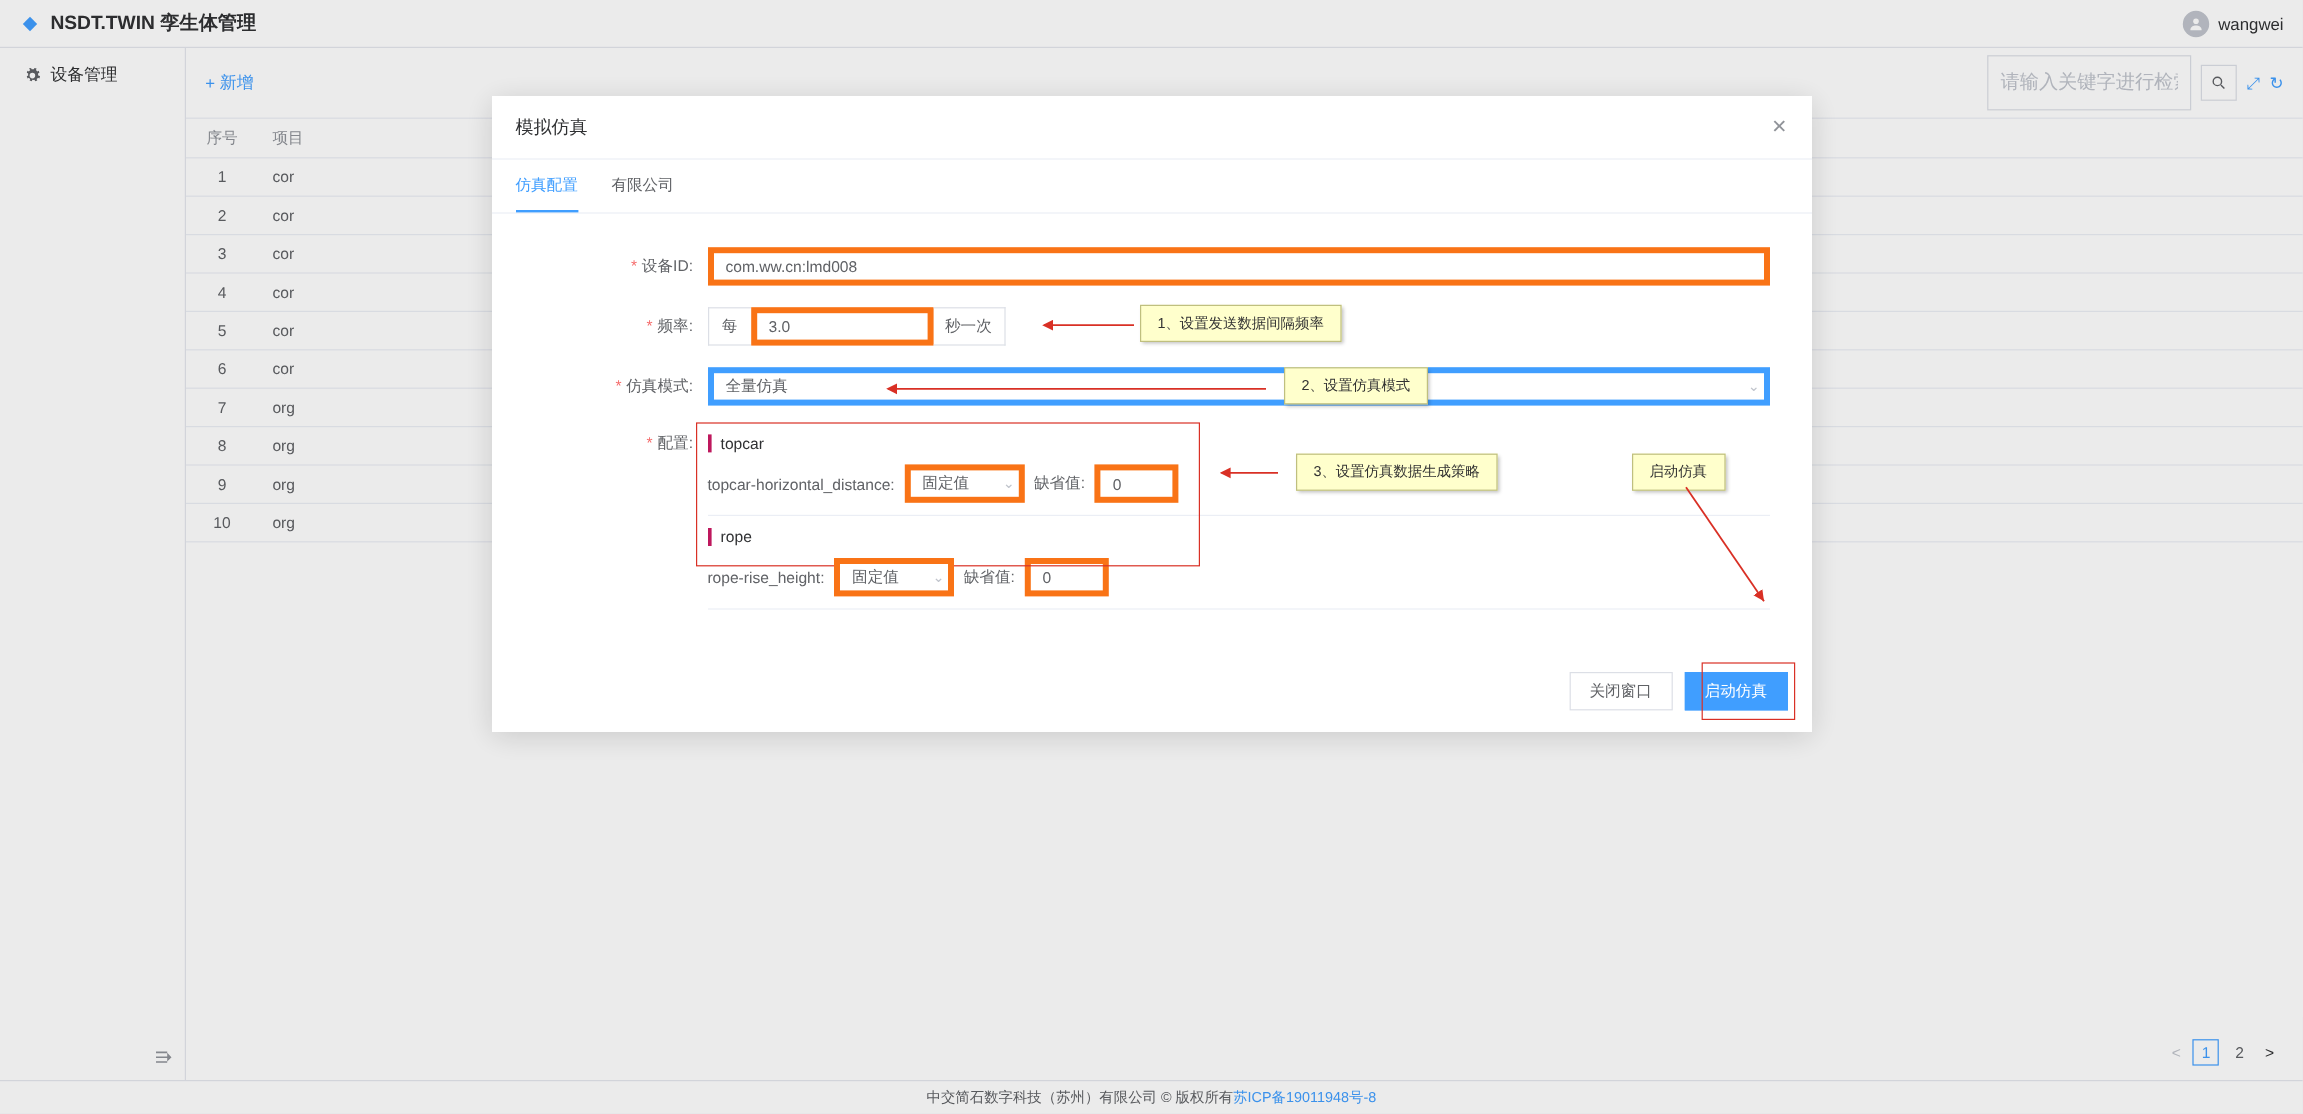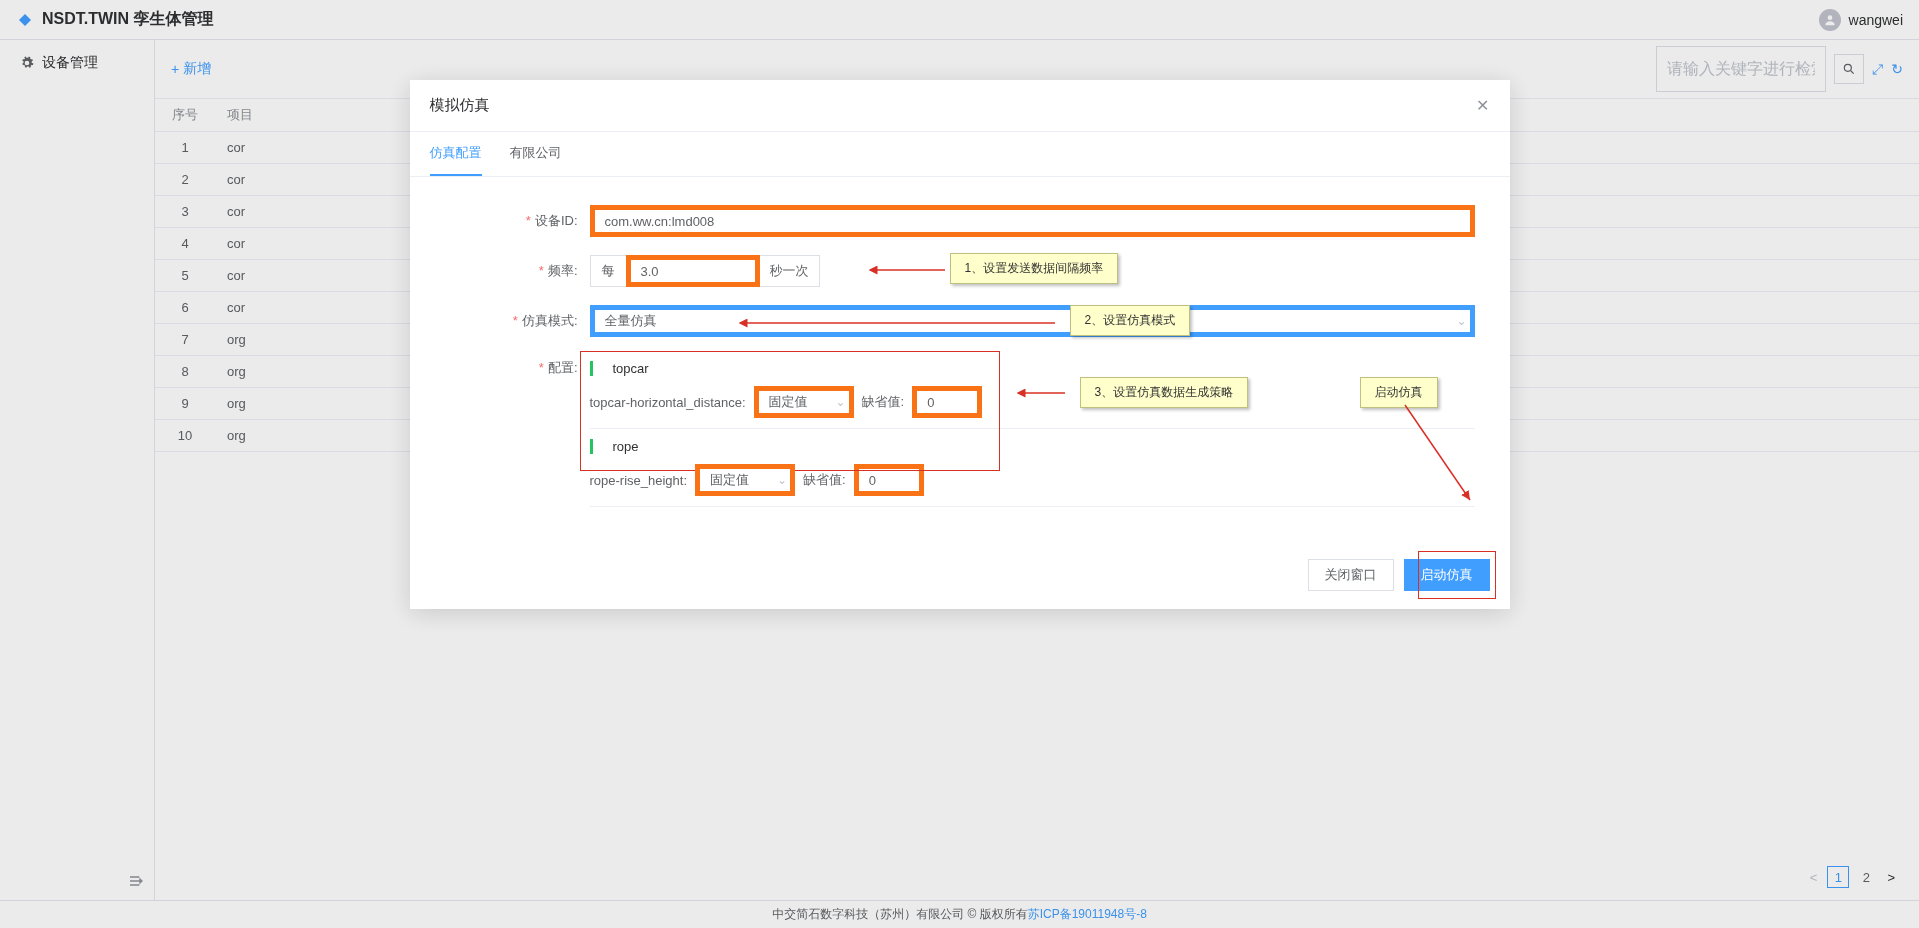--- a/index.html
+++ b/index.html
@@ -66,21 +66,21 @@
   .form-input { height: 32px; border: 5px solid #f97316; padding: 0 10px; font-size: 13px; color: #606266; }
   .wide { flex: 1; max-width: 885px; }
   .freq-prefix { display:inline-flex; align-items:center; justify-content:center; height:32px; min-width:36px; border:1px solid #dcdfe6; border-right:none; font-size:13px; color:#606266;}
   .freq-suffix { display:inline-flex; align-items:center; justify-content:center; height:32px; min-width:60px; border:1px solid #dcdfe6; border-left:none; font-size:13px; color:#606266;}
   .select { position: relative; display: inline-flex; align-items: center; }
   .select .form-input { padding-right: 24px; }
   .select-caret { position: absolute; right: 8px; color: #c0c4cc; pointer-events: none; font-size:12px;}
   .select.blue .form-input { border-color: #409eff; }
   
   .config-area { flex: 1; max-width: 885px; }
-  .config-group-header { border-left: 3px solid #22c55e; padding-left: 20px; margin: 6px 0 10px 0; color: #303133; font-size: 13px; }
+  .config-group-header { border-left: 3px solid #be185d; padding-left: 8px; margin: 6px 0 10px 0; color: #303133; font-size: 13px; }
   .config-line { display: flex; align-items: center; gap: 8px; margin-bottom: 10px; font-size:13px; color:#606266; }
   .config-line .label { white-space: nowrap; }
   .config-divider { border: none; border-top: 1px solid #ebeef5; margin: 10px 0; }
   
   .modal-footer { display: flex; justify-content: flex-end; gap: 10px; padding: 14px 20px 18px 20px; }
   .btn { height: 32px; padding: 0 16px; border: 1px solid #dcdfe6; background: #fff; color: #606266; cursor: pointer; font-size: 13px; }
   .btn.primary { background: #409eff; border-color: #409eff; color: #fff; }
 
   
   .callout { position: absolute; background: #ffffcc; border: 1px solid #bfbf7f; padding: 6px 14px; font-size: 12px; color: #333; box-shadow: 2px 2px 3px rgba(0,0,0,0.25); white-space: nowrap; }
@@ -226,21 +226,21 @@
   <div class="modal-body" style="position:relative;">
 
     <div class="form-row">
       <div class="form-label"><span class="req">*</span><span>设备ID:</span></div>
       <input class="form-input wide" value="com.ww.cn:lmd008" style="">
     </div>
 
     <div class="form-row">
       <div class="form-label"><span class="req">*</span><span>频率:</span></div>
       <span class="freq-prefix">每</span>
-      <input class="form-input" style="width: 134px;" value="3.0">
+      <input class="form-input" style="width: 152px;" value="3.0">
       <span class="freq-suffix">秒一次</span>
 
       <svg class="arrow-svg" style="left:430px; top:5px;" width="90" height="20">
         <defs>
             <marker id="ah1" markerWidth="8" markerHeight="8" refX="1" refY="3" orient="auto">
               <polygon points="6,0 0,3 6,6" fill="#d93025"></polygon>
             </marker>
           </defs>
         <line x1="10" y1="10" x2="85" y2="10" stroke="#d93025" stroke-width="1.5" marker-start="url(#ah1)"></line>
       </svg>

